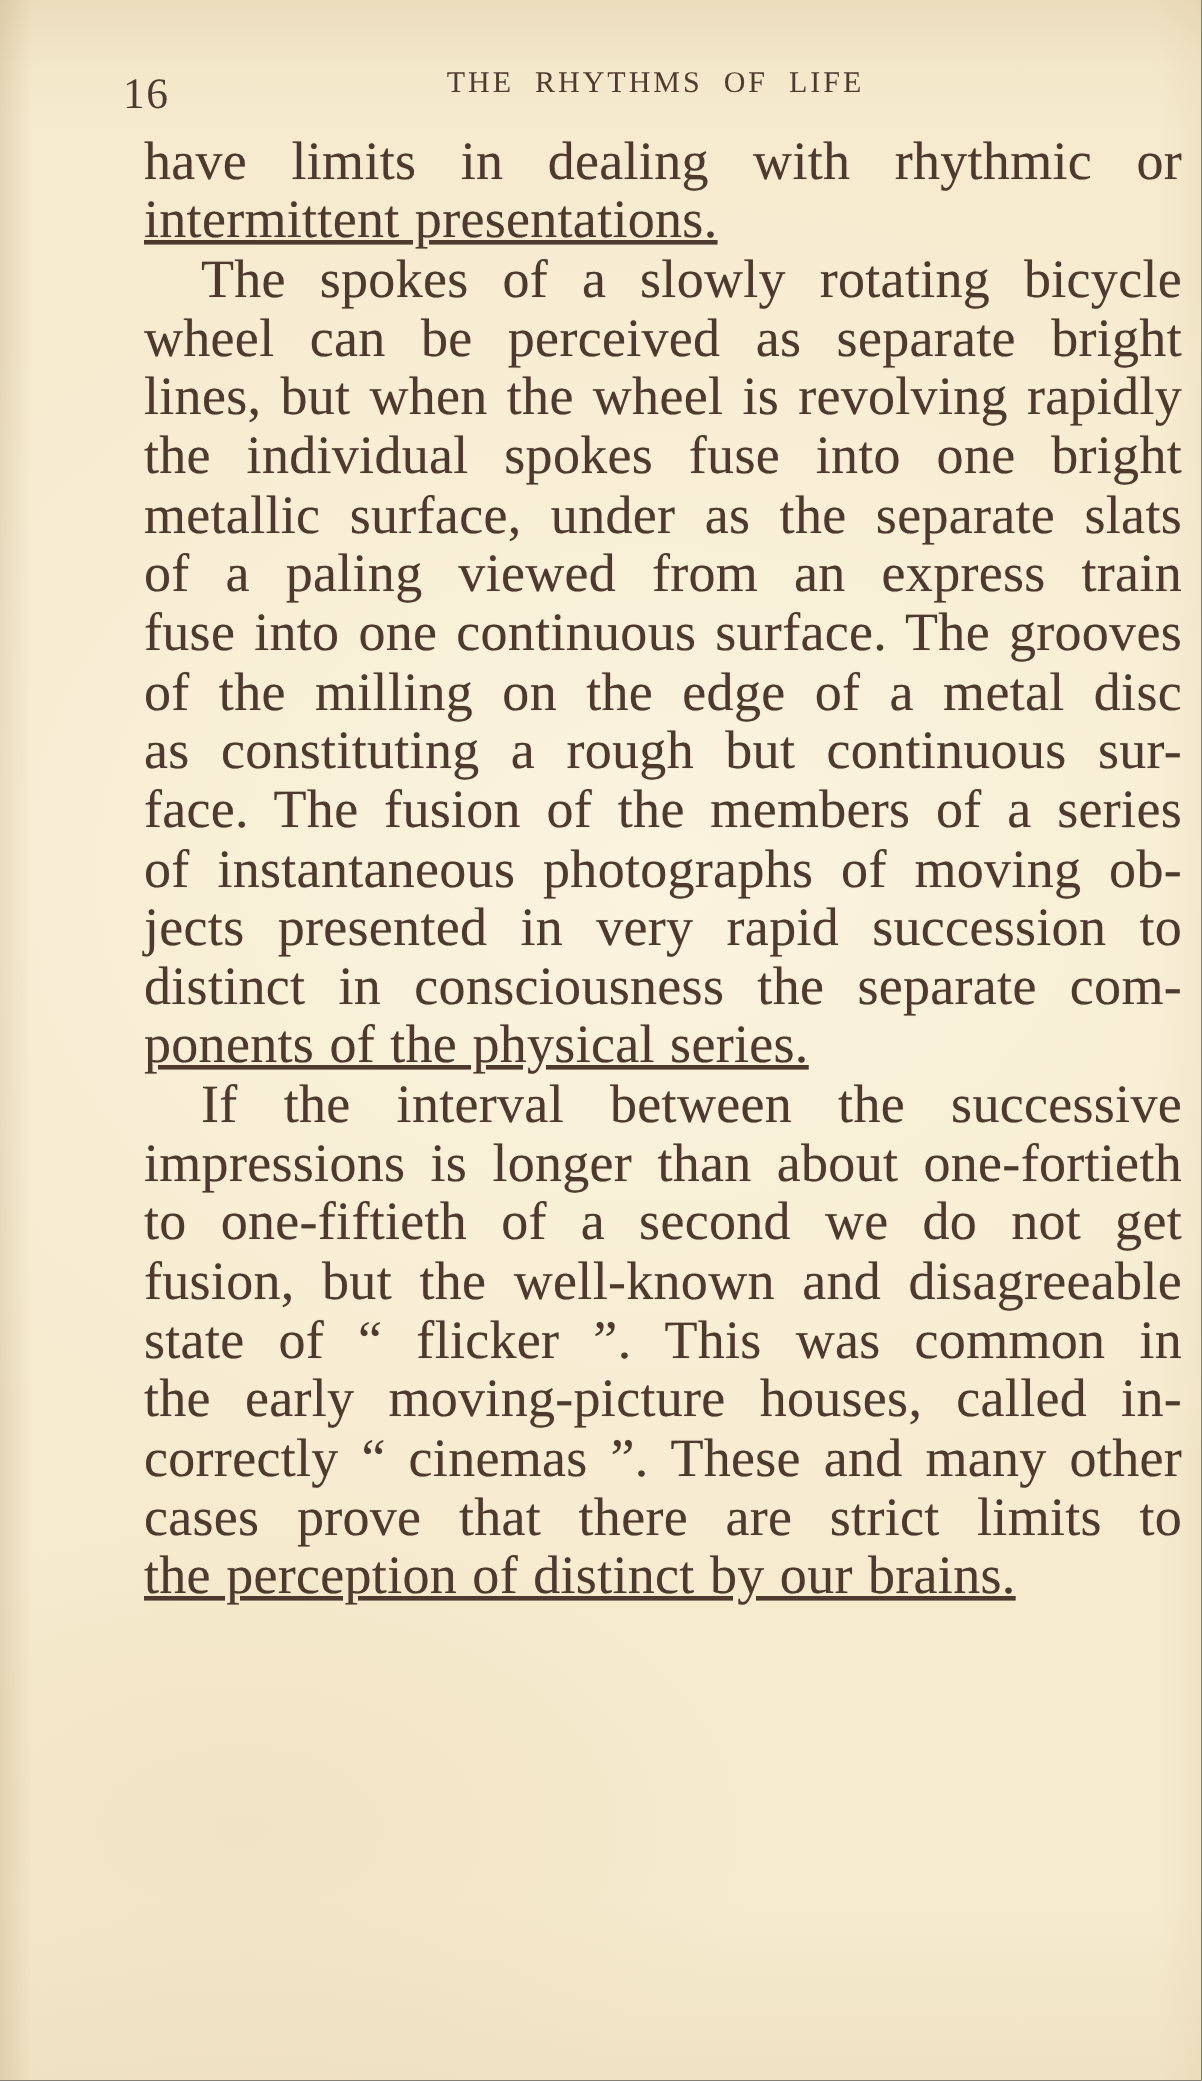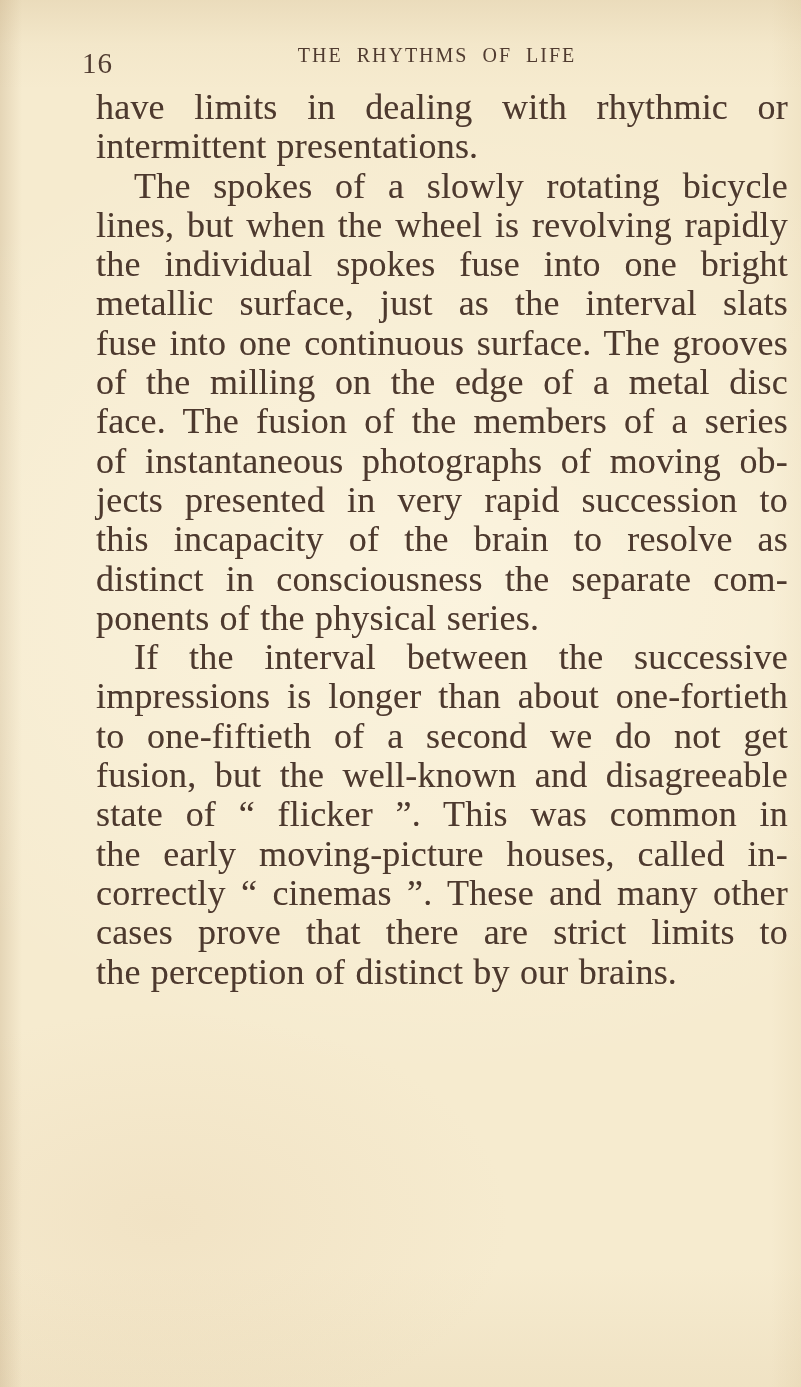--- a/index.html
+++ b/index.html
@@ -66,43 +66,46 @@
     white-space: nowrap;
     text-align: justify;
     text-align-last: justify;
     color: #4d392e;
     text-shadow: 0 0 0.6px rgba(77,57,46,0.35);
   }
   .line.indent { text-indent: 38px; }
   .line.last {
     text-align: left;
     text-align-last: left;
+    text-decoration: underline;
   }
 </style>
 </head>
 <body>
 
 <div class="page">
   <div class="running-head">
     <span class="folio">16</span>
     <span class="head-title">THE RHYTHMS OF LIFE</span>
   </div>
   <div class="body-text">
       <div class="line">have limits in dealing with rhythmic or</div>
       <div class="line last">intermittent presentations.</div>
       <div class="line indent">The spokes of a slowly rotating bicycle</div>
+      <div class="line">wheel can be perceived as separate bright</div>
       <div class="line">lines, but when the wheel is revolving rapidly</div>
       <div class="line">the individual spokes fuse into one bright</div>
-      <div class="line">metallic surface, just as the interval slats</div>
+      <div class="line">metallic surface, under as the separate slats</div>
+      <div class="line">of a paling viewed from an express train</div>
       <div class="line">fuse into one continuous surface.  The grooves</div>
       <div class="line">of the milling on the edge of a metal disc</div>
+      <div class="line">as constituting a rough but continuous sur-</div>
       <div class="line">face.  The fusion of the members of a series</div>
       <div class="line">of instantaneous photographs of moving ob-</div>
       <div class="line">jects presented in very rapid succession to</div>
-      <div class="line">this incapacity of the brain to resolve as</div>
       <div class="line">distinct in consciousness the separate com-</div>
       <div class="line last">ponents of the physical series.</div>
       <div class="line indent">If the interval between the successive</div>
       <div class="line">impressions is longer than about one-fortieth</div>
       <div class="line">to one-fiftieth of a second we do not get</div>
       <div class="line">fusion, but the well-known and disagreeable</div>
       <div class="line">state of “ flicker ”.  This was common in</div>
       <div class="line">the early moving-picture houses, called in-</div>
       <div class="line">correctly “ cinemas ”.  These and many other</div>
       <div class="line">cases prove that there are strict limits to</div>

